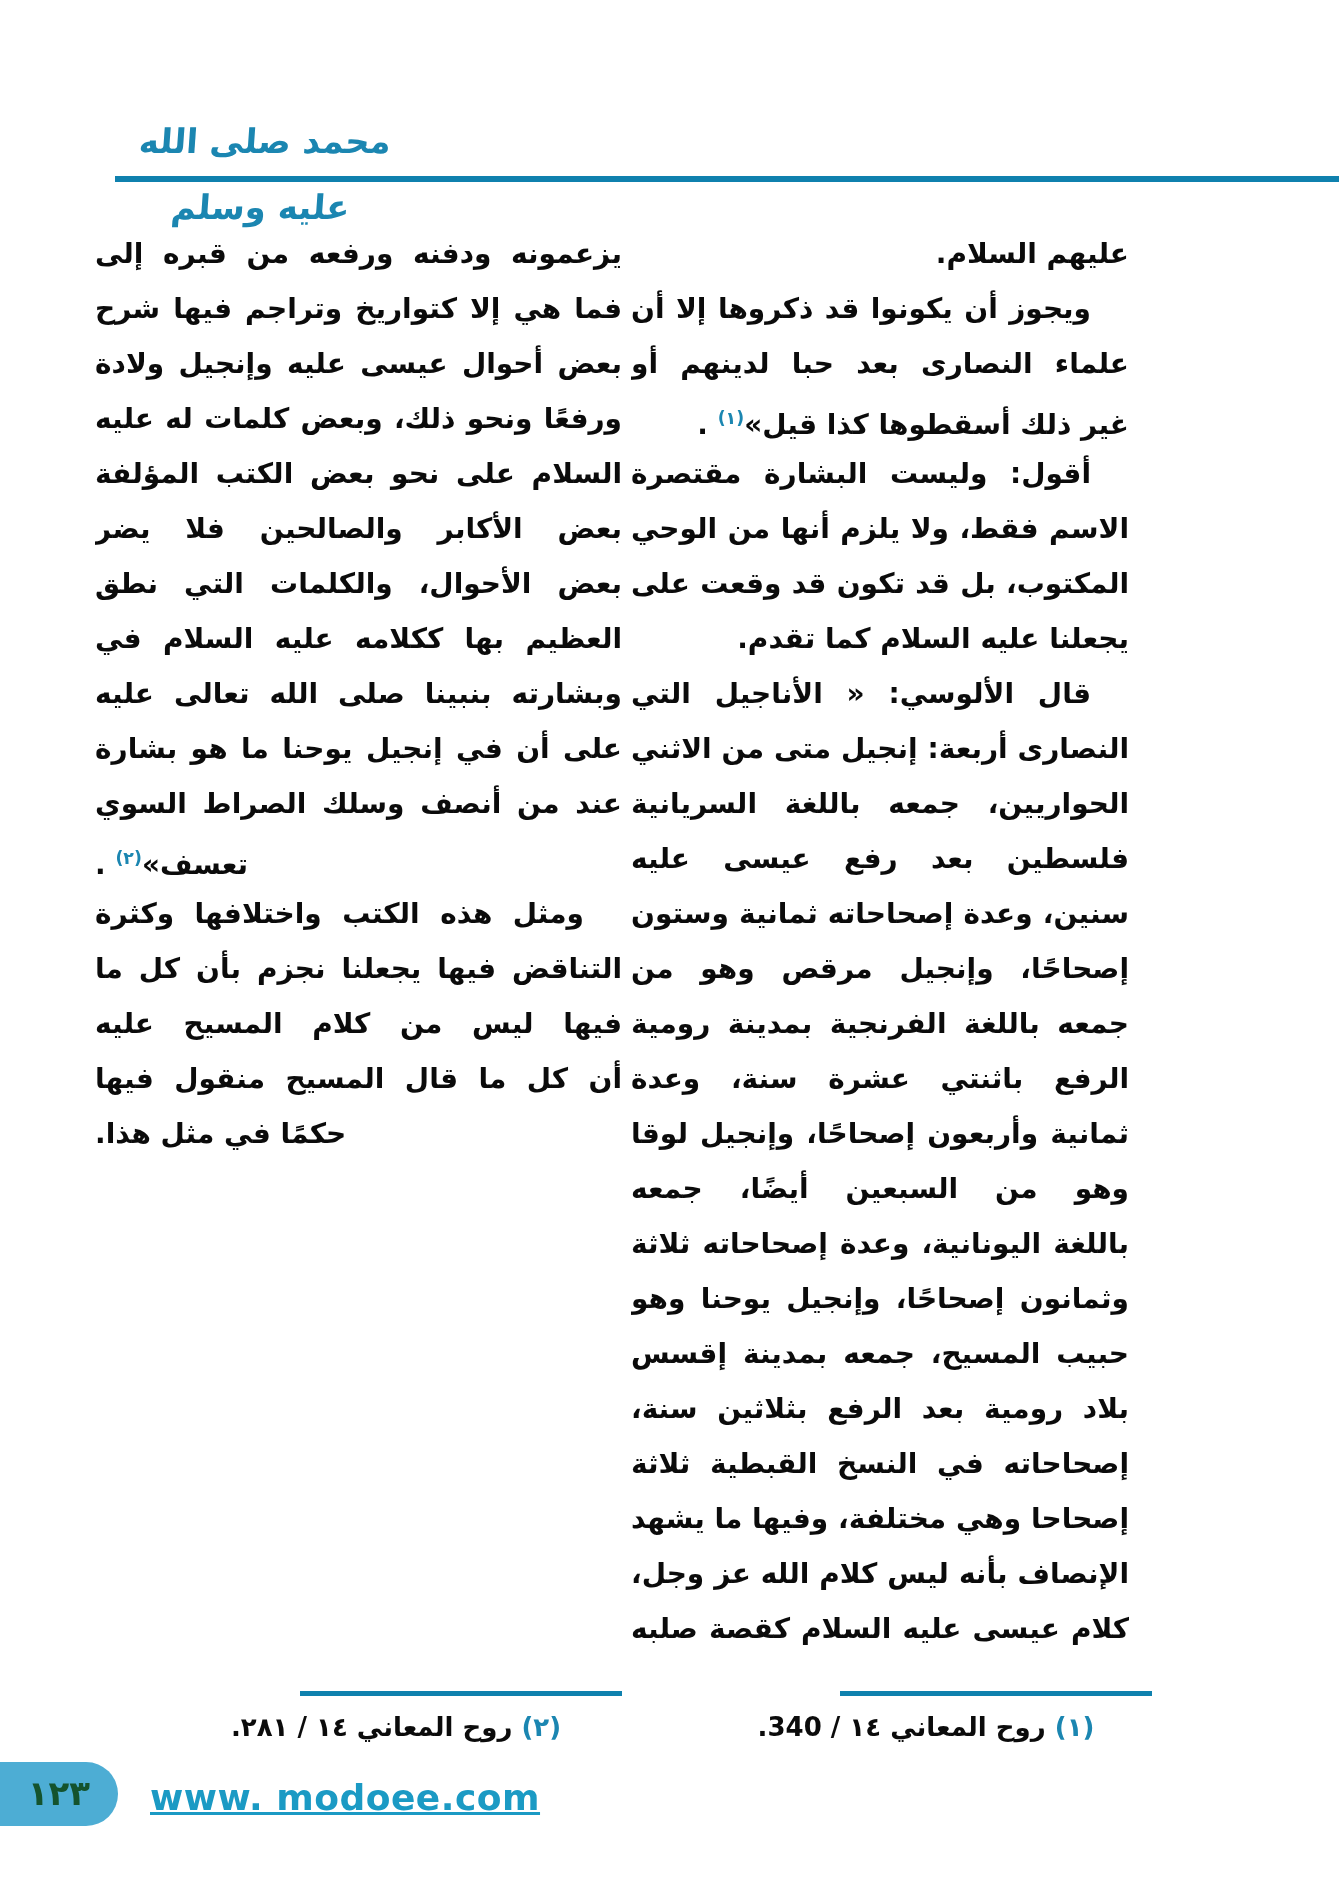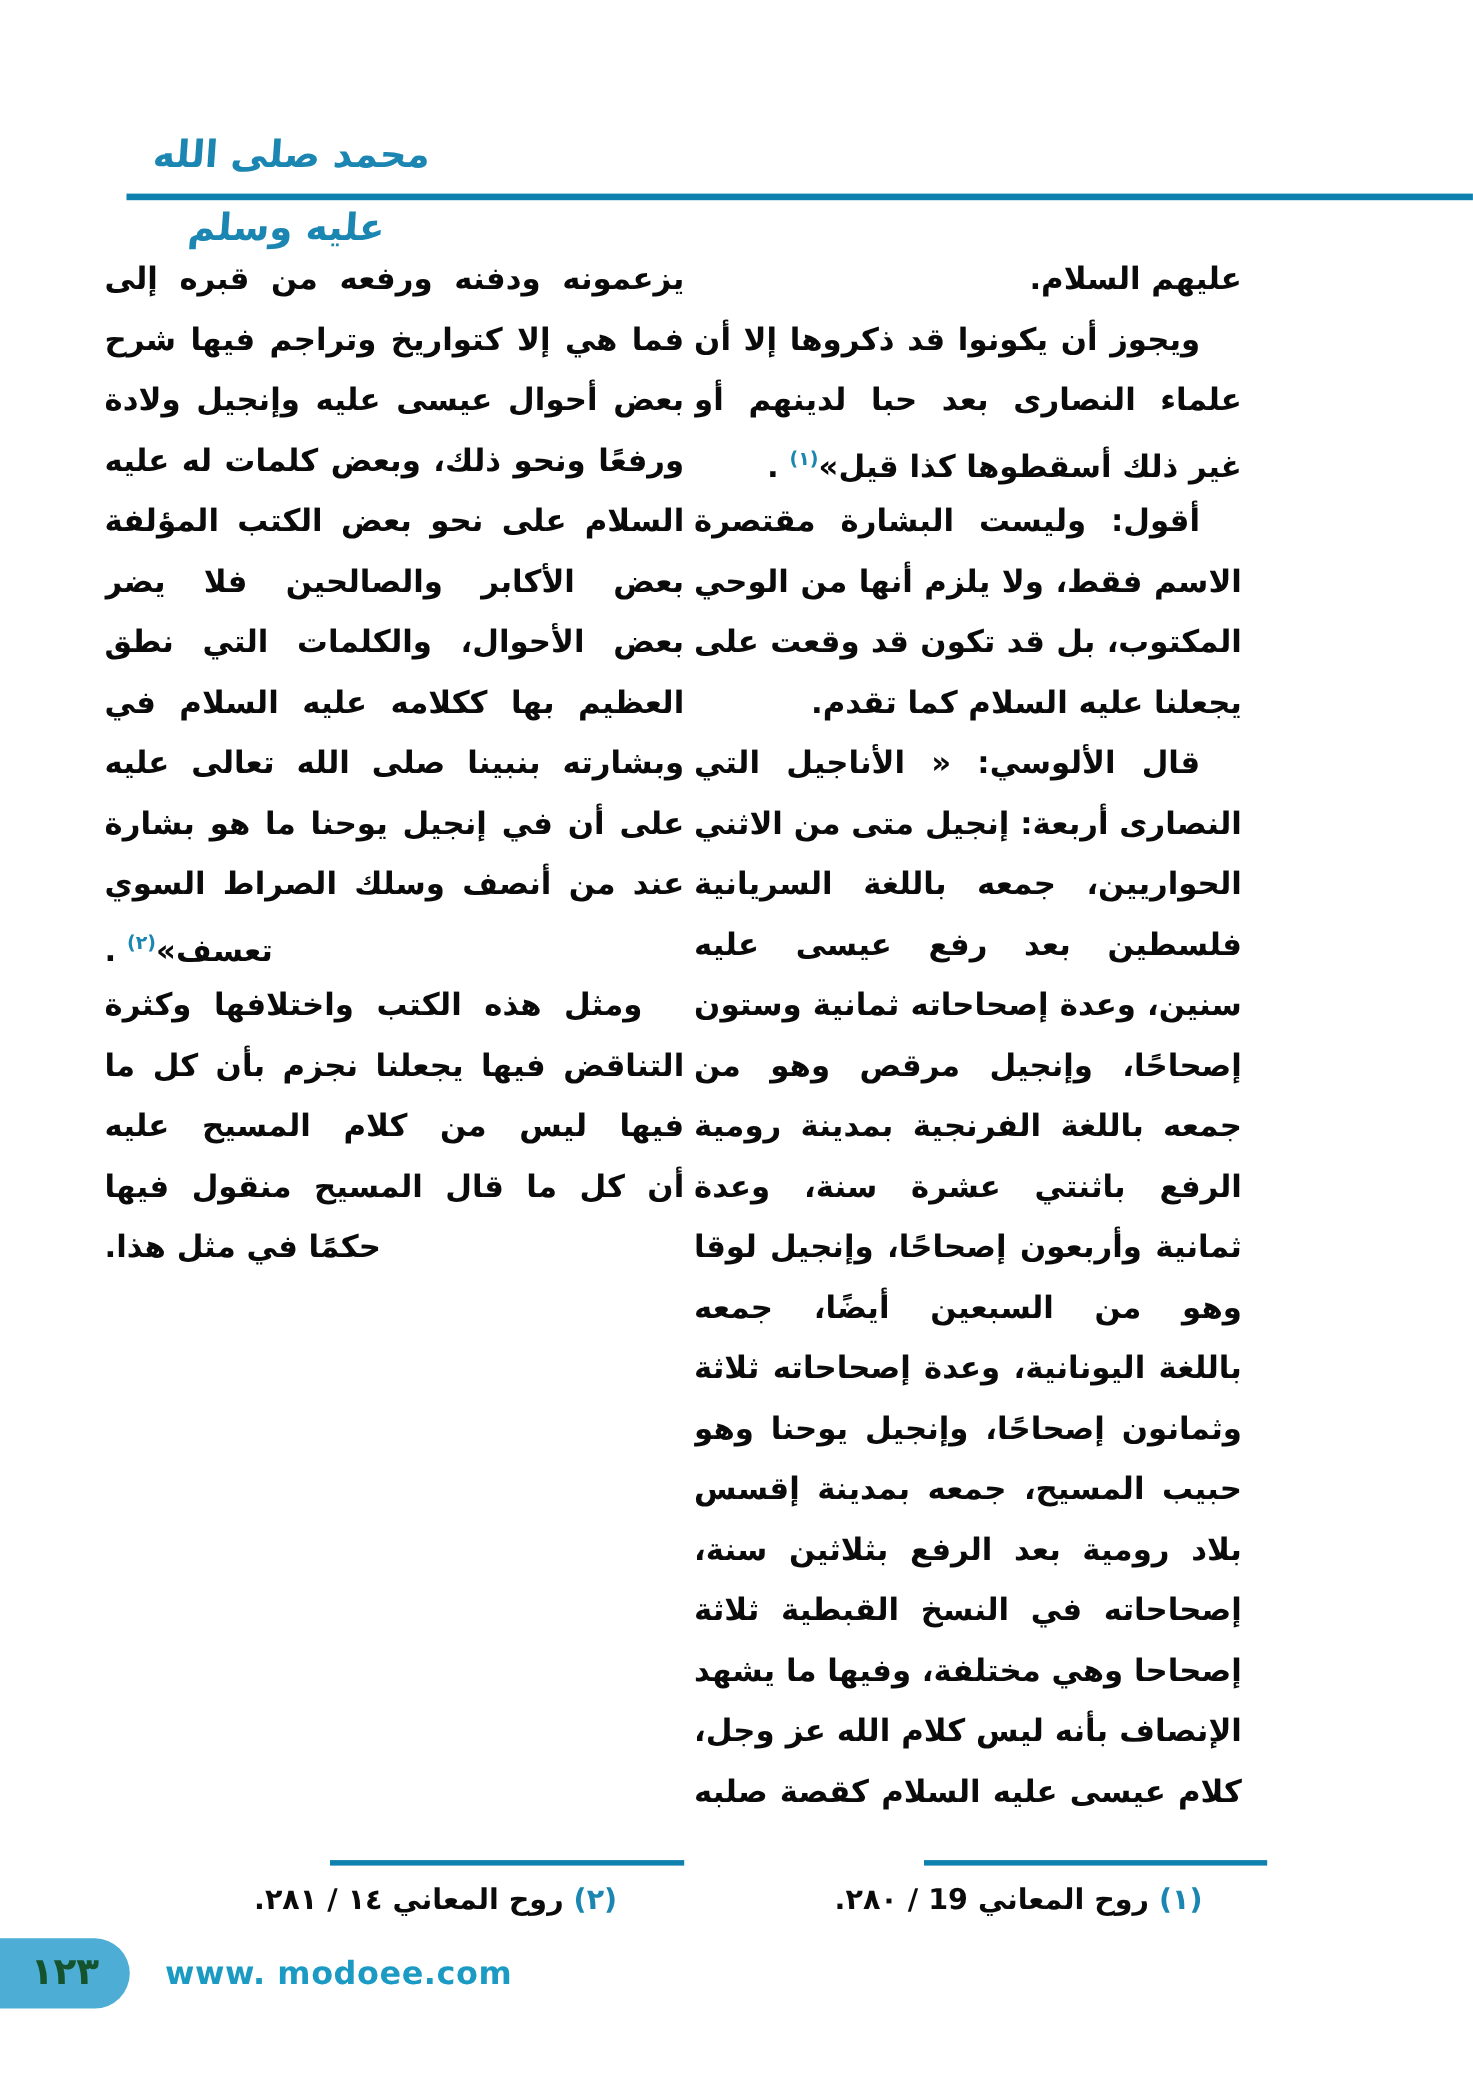--- a/index.html
+++ b/index.html
@@ -33,21 +33,21 @@
             color:#0b0b0b;text-align:center;height:50px;line-height:50px;}
   .footnote-right{left:700px;width:452px;}
   .footnote-left{left:170px;width:452px;}
   .fn-marker{color:#1b86b1;}
 
   
   .page-pill{position:absolute;left:0;top:1762px;width:118px;height:64px;
     background:#4dadd4;border-radius:0 32px 32px 0;color:#14532d;
     font-size:34px;font-weight:bold;text-align:center;line-height:62px;direction:rtl;}
   .site{position:absolute;left:150px;top:1777px;color:#1b9ac4;
-    font-size:29px;font-weight:bold;letter-spacing:0.5px;}
+    font-size:36px;font-weight:bold;letter-spacing:0.5px;text-decoration:underline;}
 </style>
 </head>
 <body>
 
 <div class="page">
 
   <div class="calligraphy">محمد صلى الله عليه وسلم</div>
 
   <div class="top-rule"></div>
 
@@ -97,21 +97,21 @@
       <div class="line"><span>التناقض فيها يجعلنا نجزم بأن كل ما جاء</span></div>
       <div class="line"><span>فيها ليس من كلام المسيح عليه السلام، ولا</span></div>
       <div class="line"><span>أن كل ما قال المسيح منقول فيها حتى تجعل</span></div>
       <div class="line left"><span>حكمًا في مثل هذا.</span></div>
     </div>
 
   <div class="fn-rule fn-rule-right"></div>
   <div class="fn-rule fn-rule-left"></div>
 
   <div class="footnote footnote-right">
-    <span class="fn-marker">(١)</span><span> روح المعاني 19 / ٢٨٠.</span>
+    <span class="fn-marker">(١)</span><span> روح المعاني ١٤ / 340.</span>
   </div>
 
   <div class="footnote footnote-left">
     <span class="fn-marker">(٢)</span><span> روح المعاني ١٤ / ٢٨١.</span>
   </div>
 
   <div class="page-pill">
     <span>١٢٣</span>
   </div>
 

